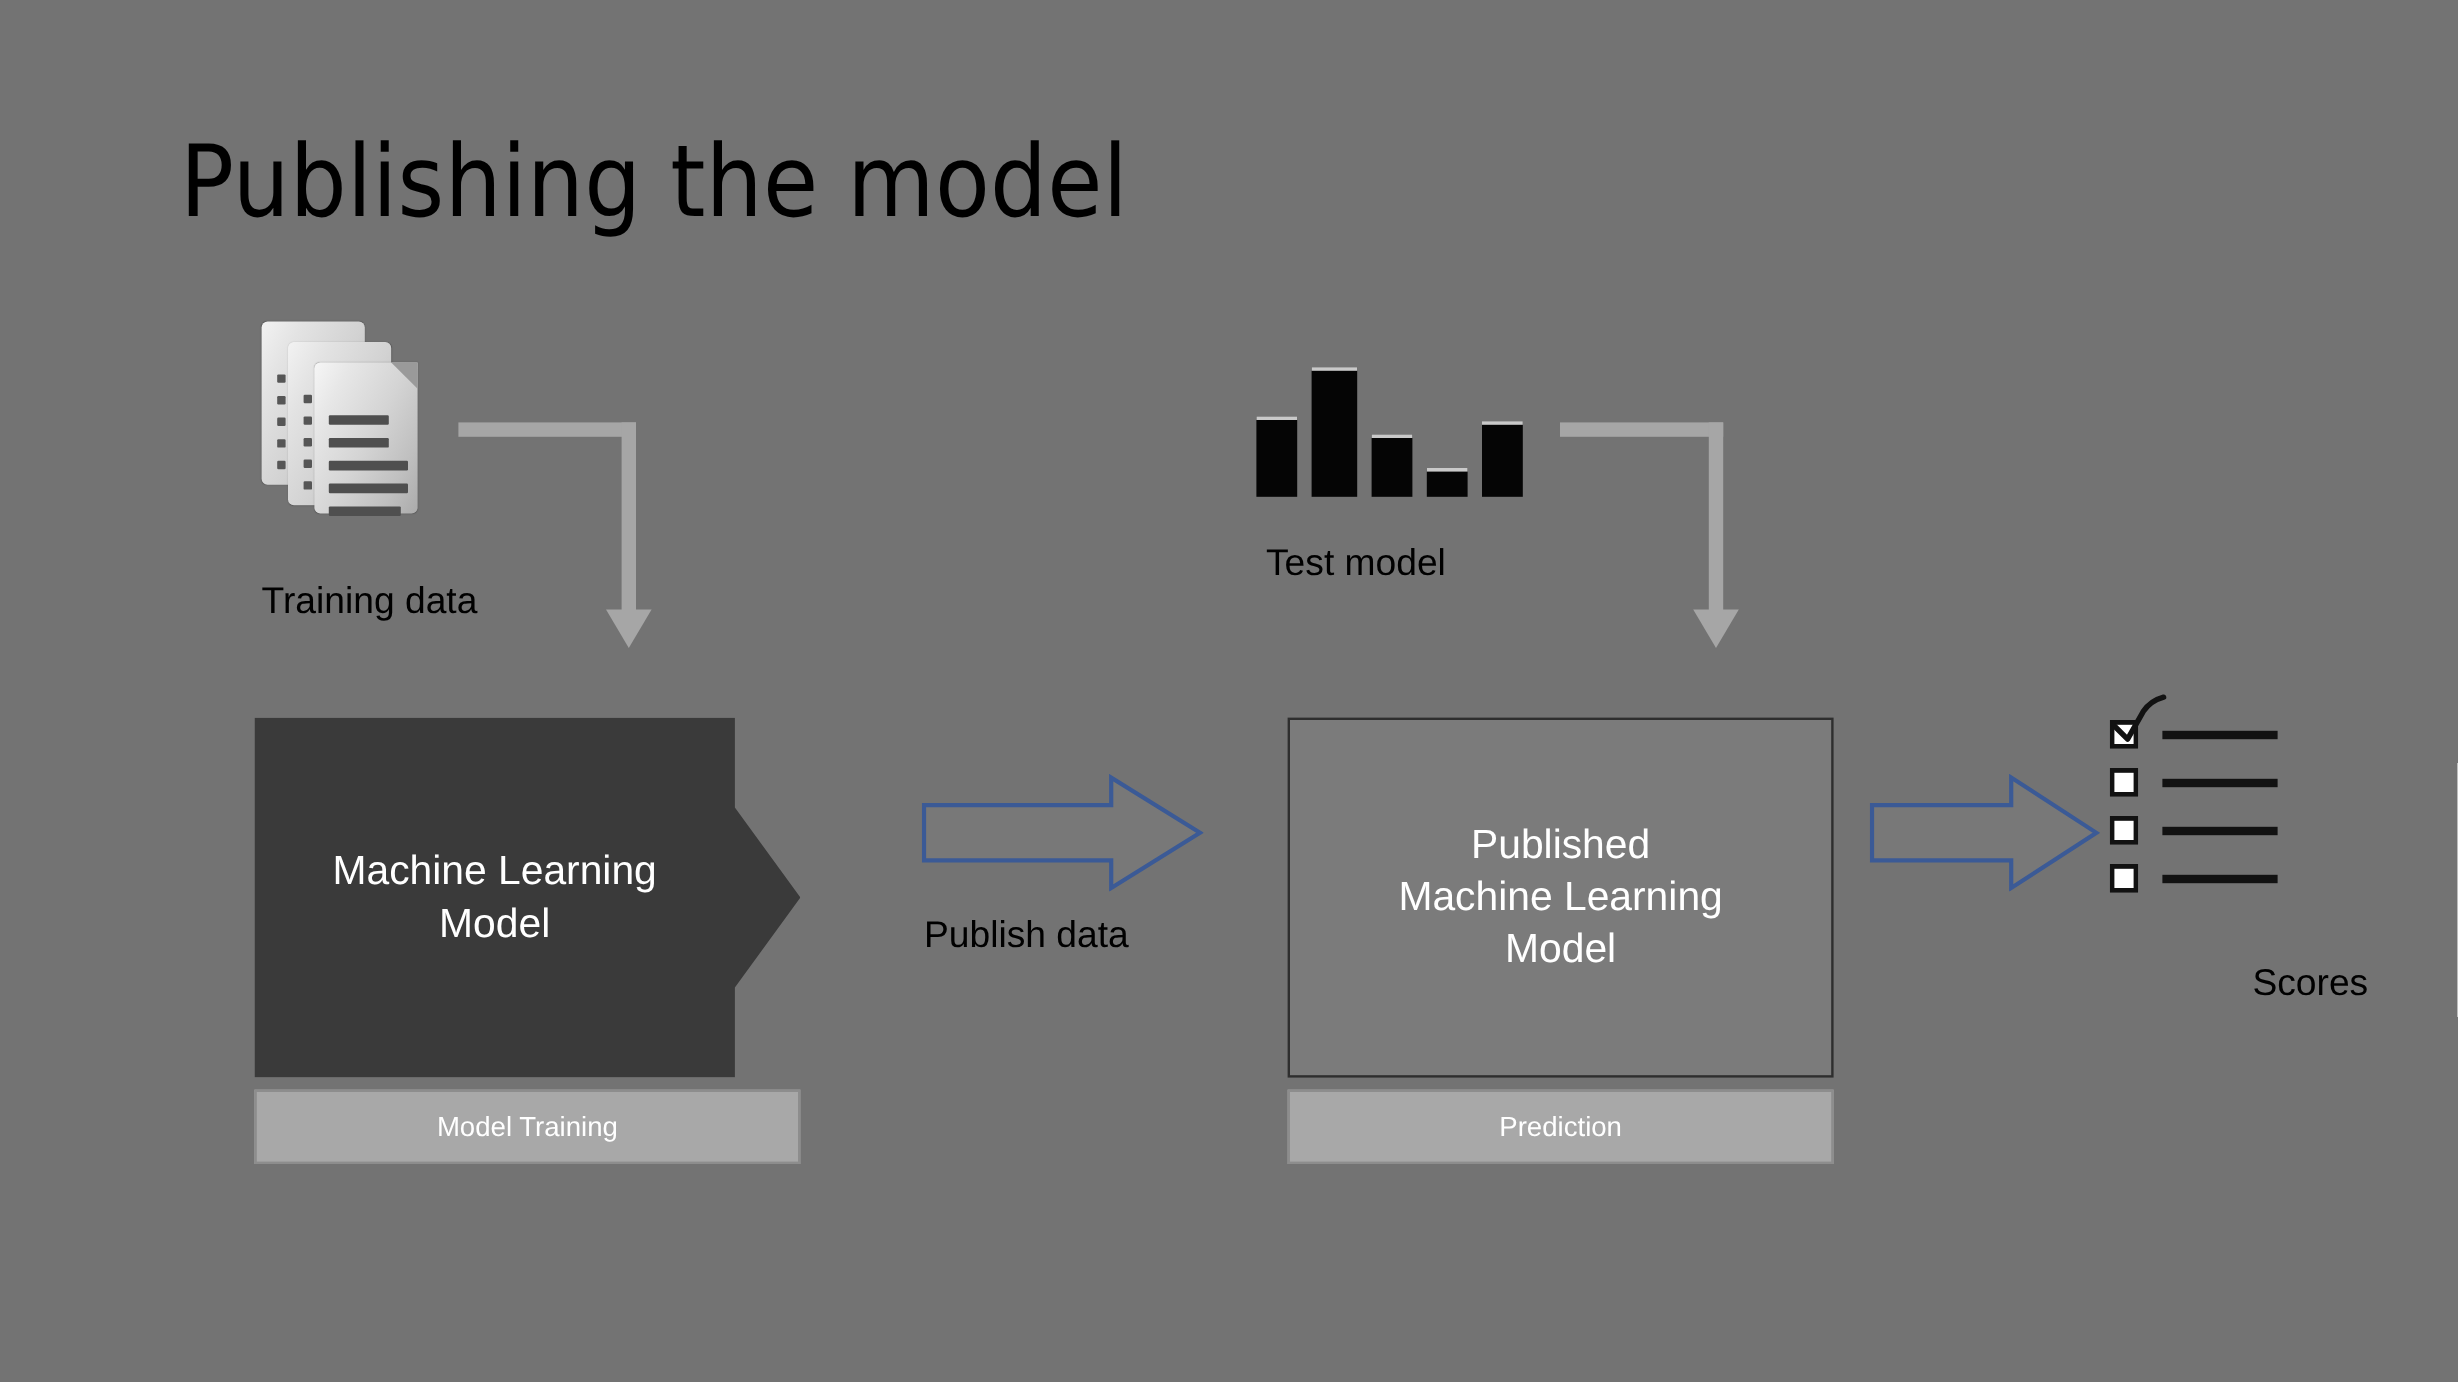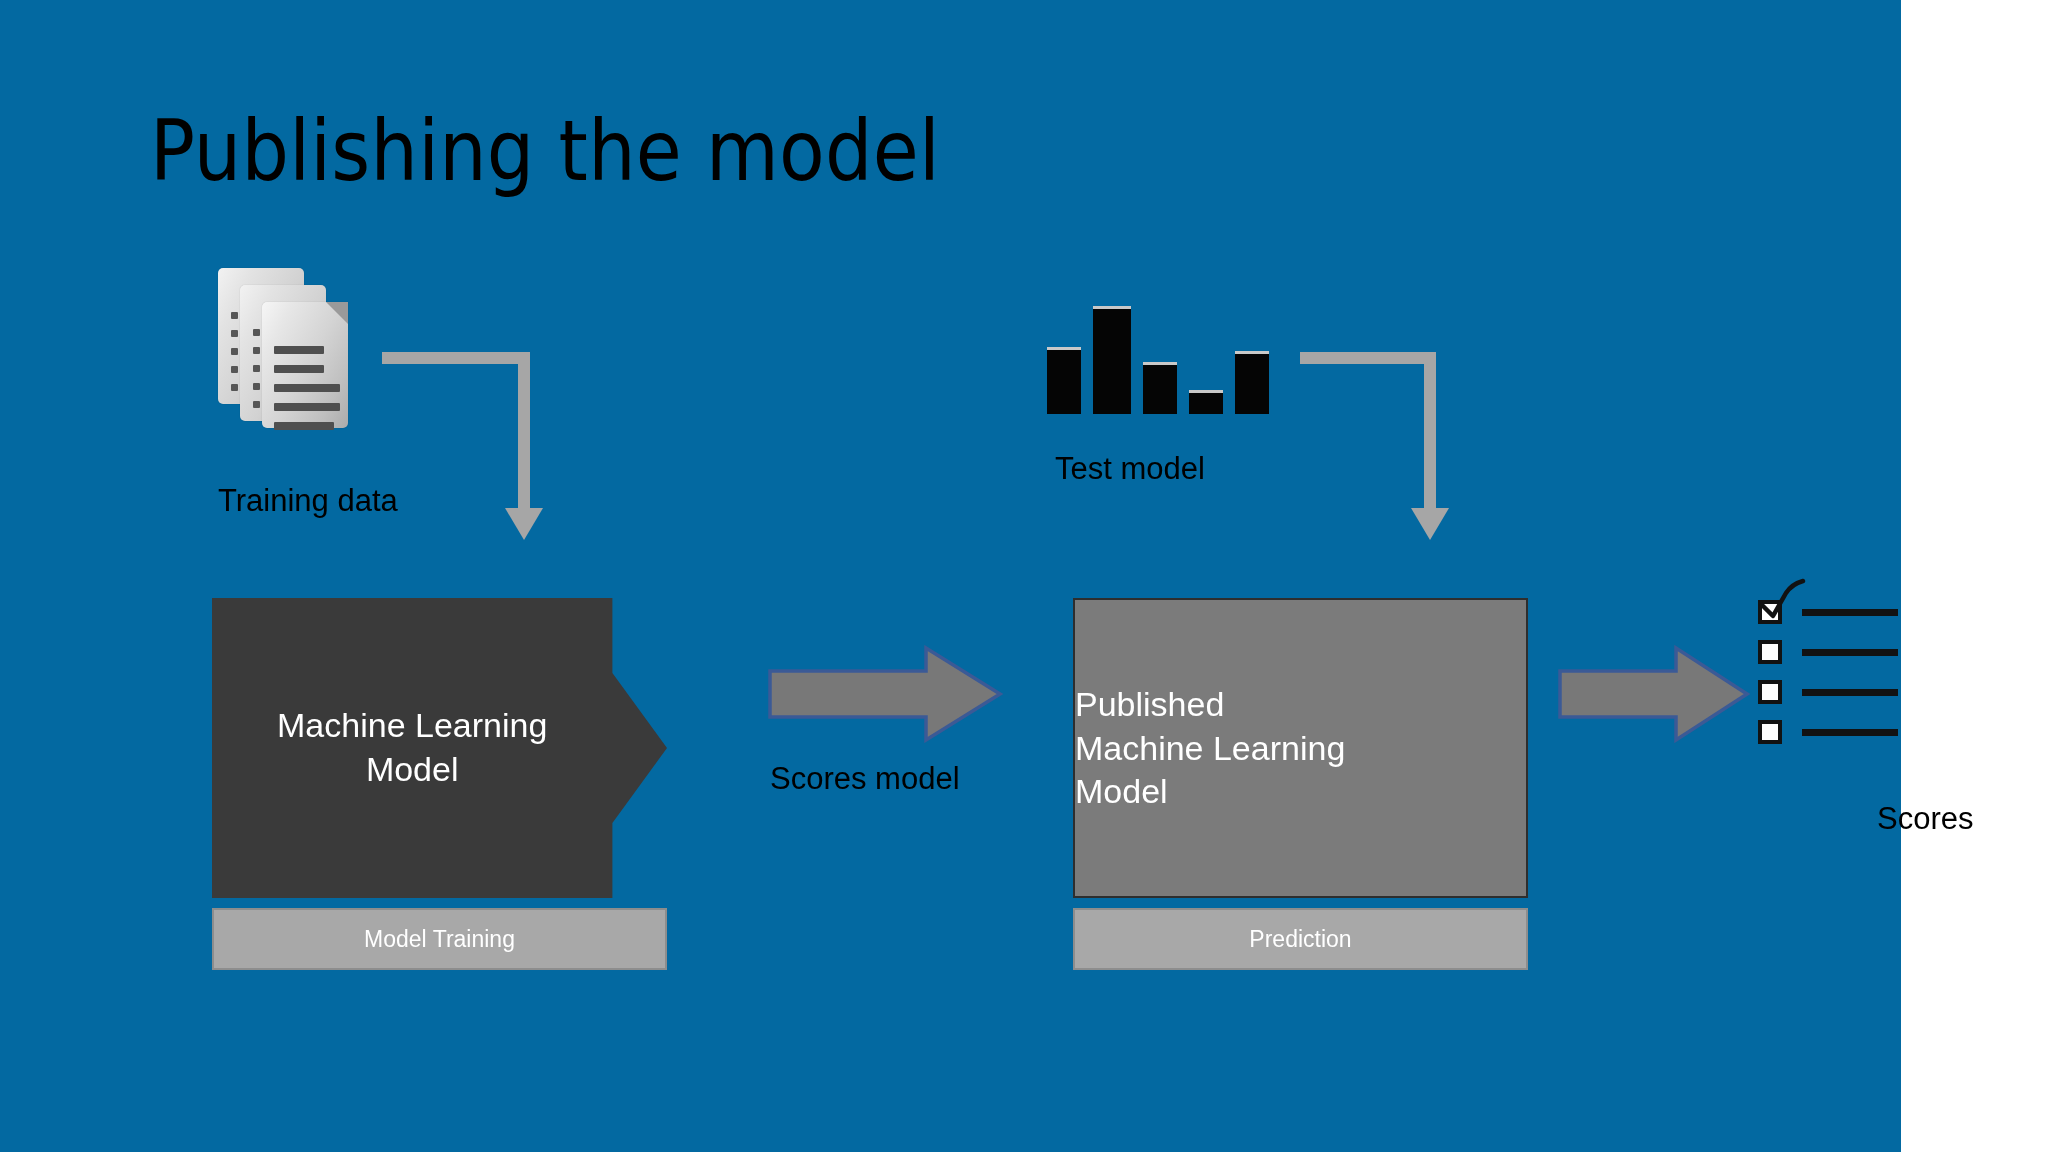--- a/index.html
+++ b/index.html
@@ -11,23 +11,23 @@
   body {
     width: 2048px;
     height: 1152px;
     overflow: hidden;
     font-family: "Liberation Sans", "DejaVu Sans", sans-serif;
     color: #000000;
     -webkit-font-smoothing: antialiased;
   }
   #slide {
     position: relative;
-    width: 1901px;
+    width: 2048px;
     height: 1152px;
-    background: #0369a1;
+    background: #737373;
   }
 
   
   #slide-title {
     position: absolute;
     left: 150px;
     top: 108px;
     font-size: 83px;
     font-weight: 300;
     letter-spacing: 0.3px;
@@ -159,20 +159,21 @@
     height: 300px;
     background: #7b7b7b;
     border: 2px solid #2e2e2e;
     box-sizing: border-box;
   }
   #published-box-label {
     position: absolute;
     left: 0; right: 0;
     top: 50%;
     transform: translateY(-50%);
+    text-align: center;
     color: #ffffff;
     font-size: 34px;
     line-height: 1.28;
     white-space: pre-line;
   }
 
   .phase-bar {
     position: absolute;
     height: 62px;
     background: #a8a8a8;
@@ -294,21 +295,21 @@
   </div>
 
   <div class="phase-bar" id="training-phase">Model Training</div>
 
   <div class="block-arrow" id="publish-arrow">
     <svg viewBox="0 0 235 98" preserveAspectRatio="none" aria-hidden="true">
       <polygon points="2,26 158,26 158,3 232,49 158,95 158,72 2,72" fill="#787878" stroke="#3b5a96" stroke-width="3.5" stroke-linejoin="miter"></polygon>
     </svg>
   </div>
 
-  <div class="caption" style="left:770px; top:760px;">Scores model</div>
+  <div class="caption" style="left:770px; top:760px;">Publish data</div>
 
   <div id="published-box">
     <div id="published-box-label">Published
 Machine Learning
 Model</div>
   </div>
 
   <div class="phase-bar" id="prediction-phase">Prediction</div>
 
   <div class="block-arrow" id="score-arrow">

